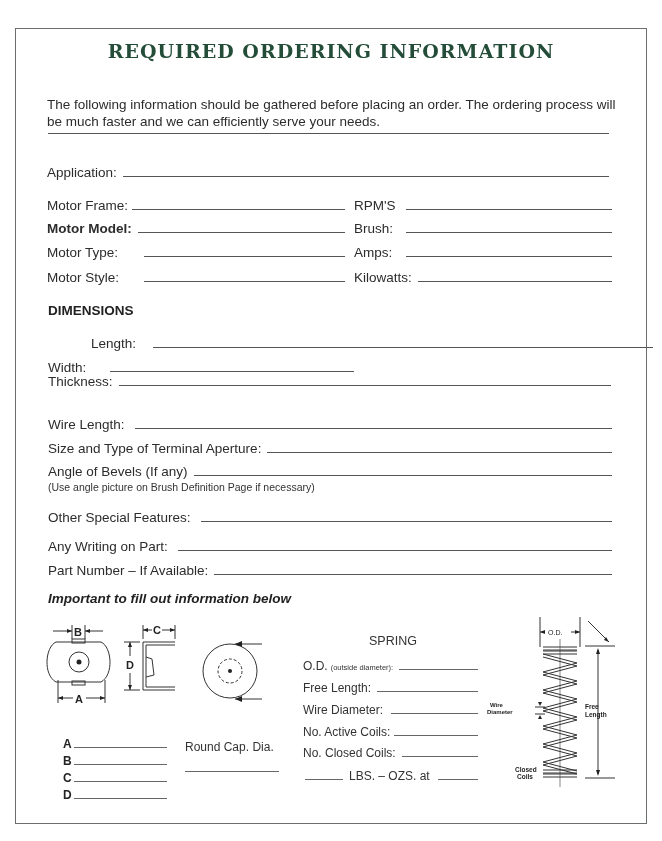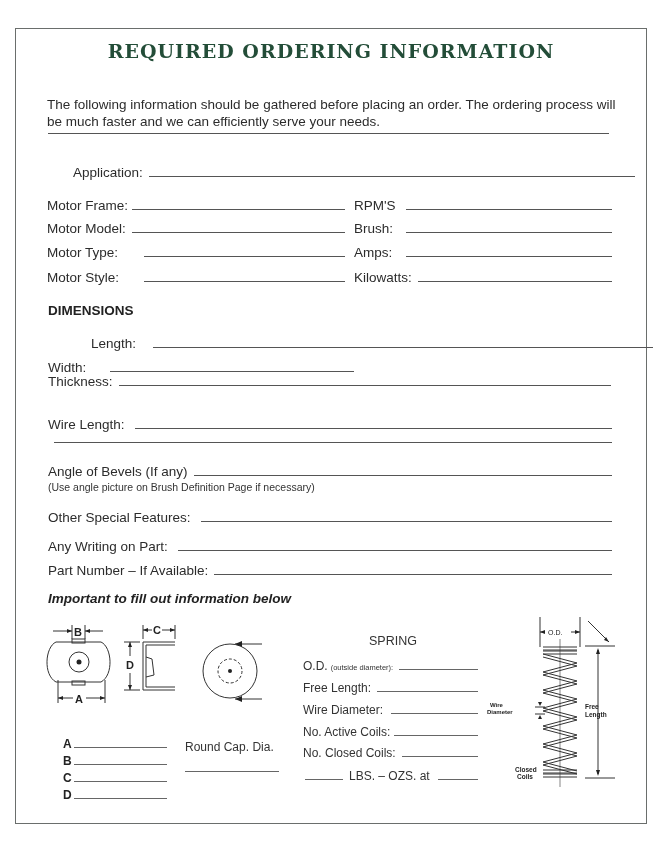--- a/index.html
+++ b/index.html
@@ -28,30 +28,30 @@
 <body>
 
 <div class="frame"></div>
 
 <div class="title">REQUIRED ORDERING INFORMATION</div>
 <div class="intro">The following information should be gathered before placing an order. The ordering process will be much faster and we can efficiently serve your needs.</div>
 
 <div class="row" style="left:47px; top:132px; width:562px;">
   <span class="line" style="margin-left:1px"></span>
 </div>
-<div class="row" style="left:47px; top:165px; width:562px;margin-left:26px;">
+<div class="row" style="left:47px; top:165px; width:562px;">
   <span class="lbl">Application:</span>
   <span class="line"></span>
 </div>
 
 <div class="row" style="left:47px; top:198px; width:298px;">
   <span class="lbl">Motor Frame:</span>
   <span class="line" style="margin-left:4px"></span>
 </div>
-<div class="row" style="left:47px; top:221px; width:298px;">
+<div class="row" style="left:47px; top:221px; width:298px;font-weight:bold;">
   <span class="lbl">Motor Model:</span>
   <span class="line" style="margin-left:6px"></span>
 </div>
 <div class="row" style="left:47px; top:245px; width:298px;">
   <span class="lbl" style="width:91px">Motor Type:</span>
   <span class="line"></span>
 </div>
 <div class="row" style="left:47px; top:270px; width:298px;">
   <span class="lbl" style="width:91px">Motor Style:</span>
   <span class="line"></span>
@@ -86,20 +86,21 @@
 </div>
 <div class="row" style="left:48px; top:374px; width:563px;">
   <span class="lbl">Thickness:</span>
   <span class="line"></span>
 </div>
 <div class="row" style="left:48px; top:417px; width:564px;">
   <span class="lbl">Wire Length:</span>
   <span class="line" style="margin-left:10px"></span>
 </div>
 <div class="row" style="left:48px; top:441px; width:564px;">
+  <span class="lbl">Size and Type of Terminal Aperture:</span>
   <span class="line"></span>
 </div>
 <div class="row" style="left:48px; top:464px; width:564px;">
   <span class="lbl">Angle of Bevels (If any)</span>
   <span class="line"></span>
 </div>
 <div class="note" style="left:48px; top:481px;">(Use angle picture on Brush Definition Page if necessary)</div>
 
 <div class="row" style="left:48px; top:510px; width:564px;">
   <span class="lbl">Other Special Features:</span>

